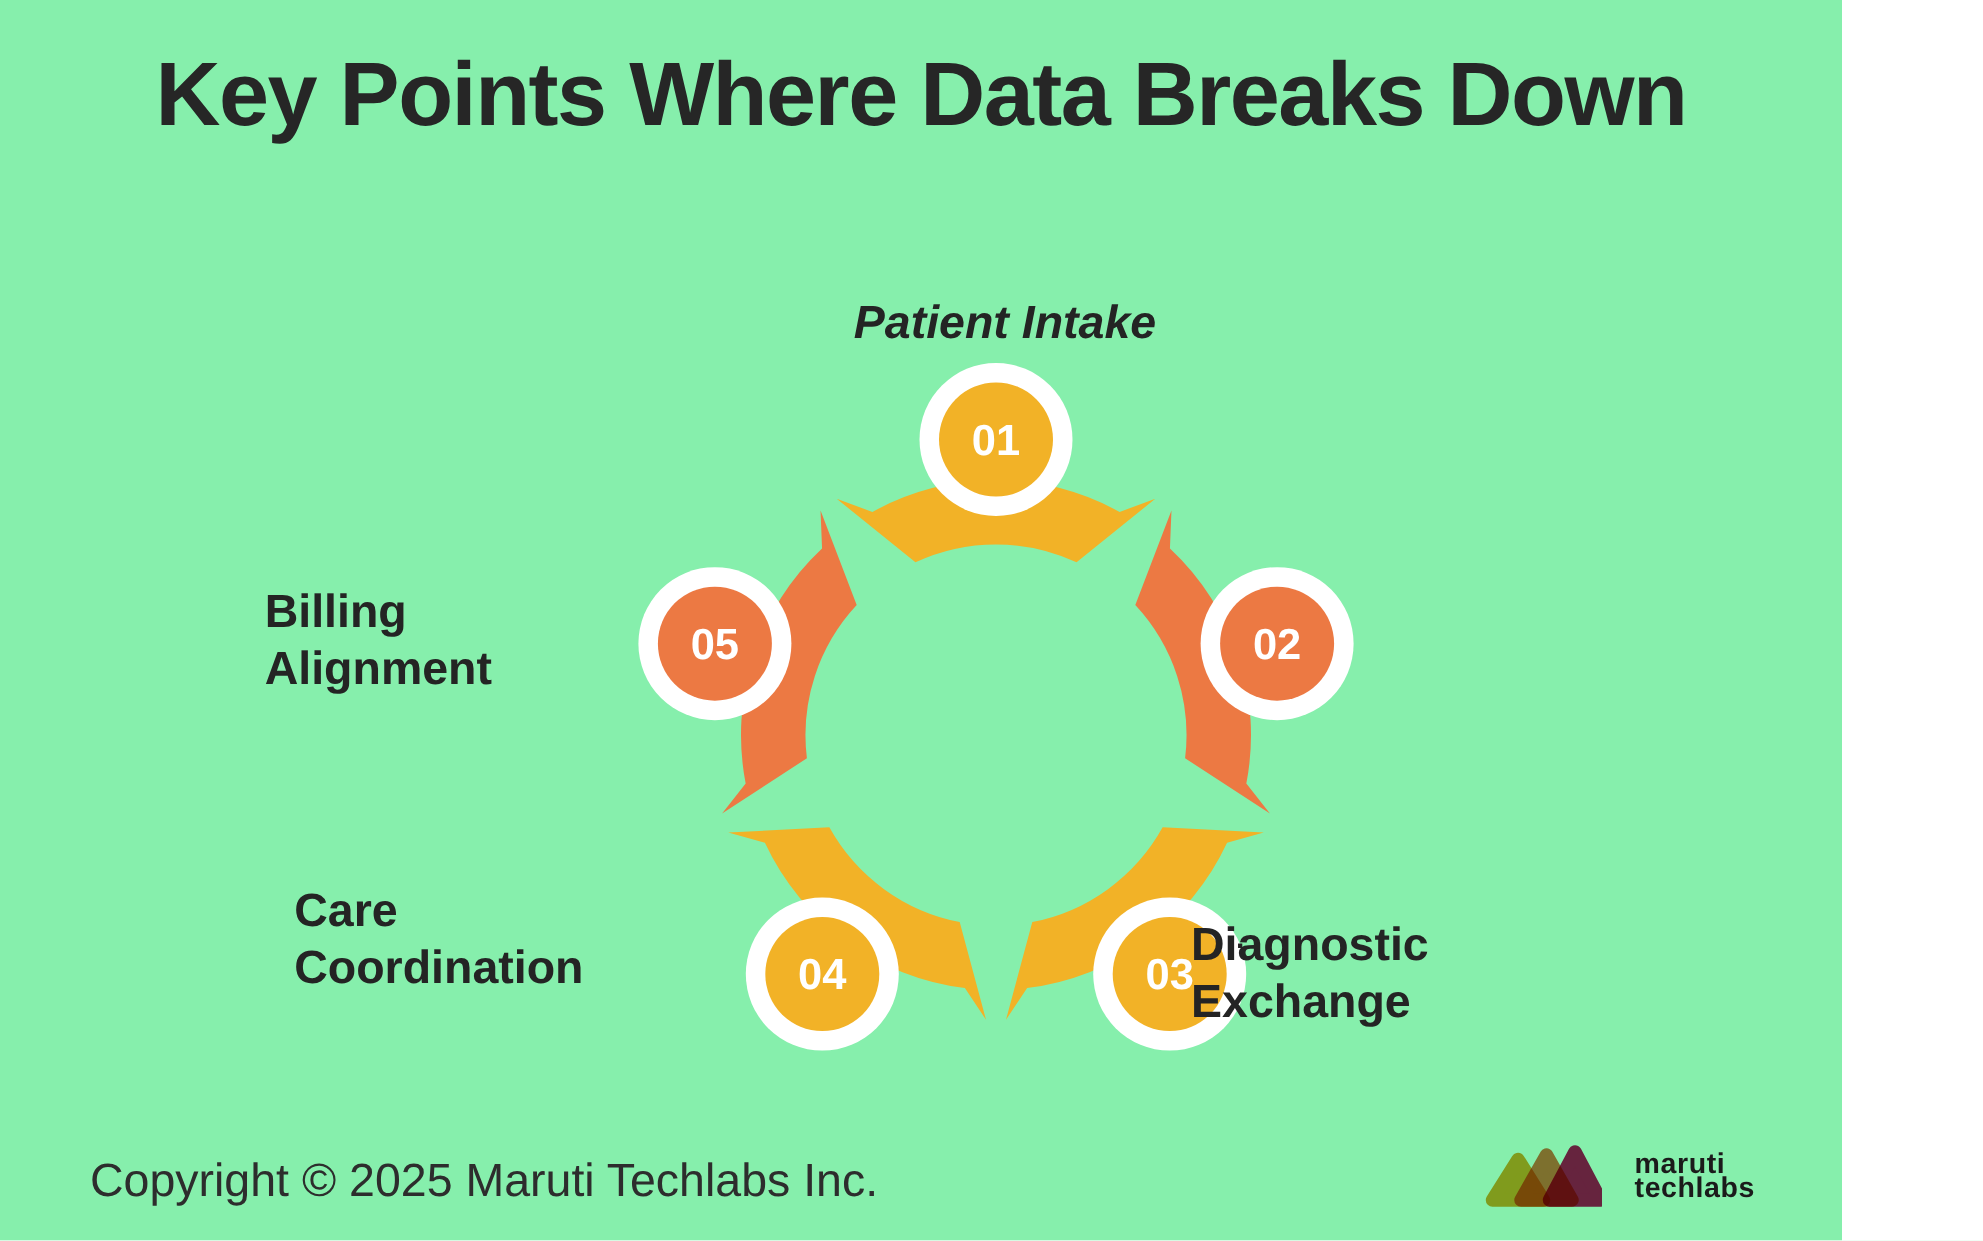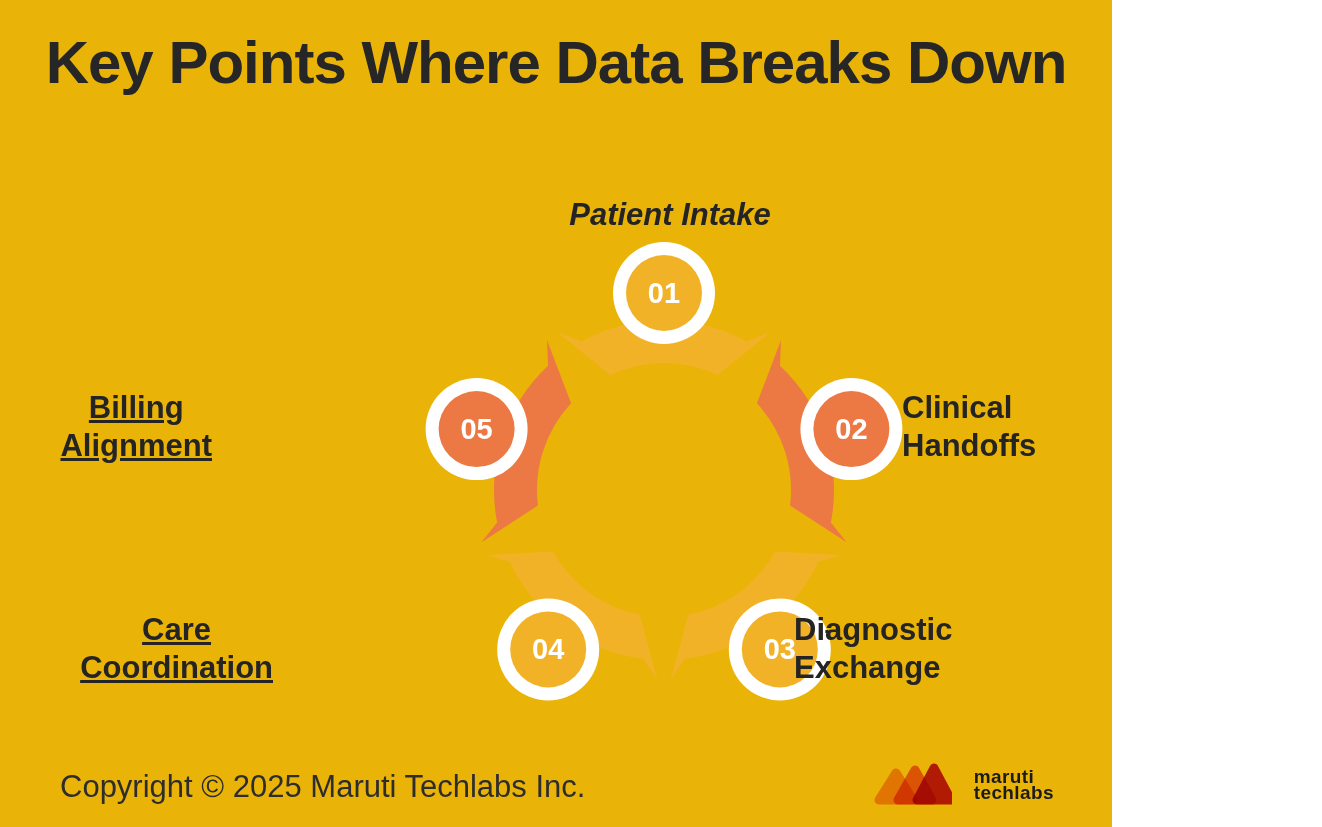--- a/index.html
+++ b/index.html
@@ -1,19 +1,19 @@
 <!DOCTYPE html>
 <html><head>
 <meta charset="utf-8">
 <style>
   html,body{margin:0;padding:0;background:#ffffff;}
   .canvas{
     position:relative;
-    width:1112px;height:827px;
-    background:#eab308;
+    width:1228px;height:827px;
+    background:#86efac;
     overflow:hidden;
     font-family:"Liberation Sans", sans-serif;
   }
   .title{
     position:absolute;
     left:0;top:28px;width:100%;
     text-align:center;
     font-size:60px;
     font-weight:700;
     letter-spacing:-1px;
@@ -29,21 +29,21 @@
   }
   .step-label{
     position:absolute;
     font-size:31px;
     font-weight:700;
     line-height:38px;
     color:#242424;
     white-space:pre-line;
   }
   .step-label.center{transform:translateX(-50%);text-align:center;}
-  .step-label.right{text-align:center;text-decoration:underline;}
+  .step-label.right{text-align:left;}
   .stray-dot{
     position:absolute;
     left:824px;top:614px;
     font-size:20px;line-height:24px;
     font-weight:700;color:#242424;
   }
   .copyright{
     position:absolute;
     left:60px;top:769px;
     font-size:31px;
@@ -94,28 +94,26 @@
 
     <text x="664" y="303" fill="#ffffff">01</text>
     <text x="851.4" y="439.1" fill="#ffffff">02</text>
     <text x="779.8" y="659.4" fill="#ffffff">03</text>
     <text x="548.2" y="659.4" fill="#ffffff">04</text>
     <text x="476.6" y="439.1" fill="#ffffff">05</text>
   </svg>
 
   <div class="step-label center" style="left:670px;top:196px;font-style:italic;">Patient Intake</div>
 
-  <div class="step-label" style="left:902px;top:389px;">Clinical
-Handoffs</div>
 
   <span class="stray-dot">.</span>
   <div class="step-label" style="left:794px;top:611px;">Diagnostic
 Exchange</div>
 
-  <div class="step-label right" style="right:839px;top:611px;">Care
+  <div class="step-label right" style="right:839px;top:588px;">Care
 Coordination</div>
 
   <div class="step-label right" style="right:900px;top:389px;">Billing
 Alignment</div>
 
   <div class="copyright">Copyright © 2025 Maruti Techlabs Inc.</div>
 
   <div class="logo">
     <svg width="78" height="50" viewBox="0 0 78 50">
       <g stroke-linejoin="round" stroke-width="9">

